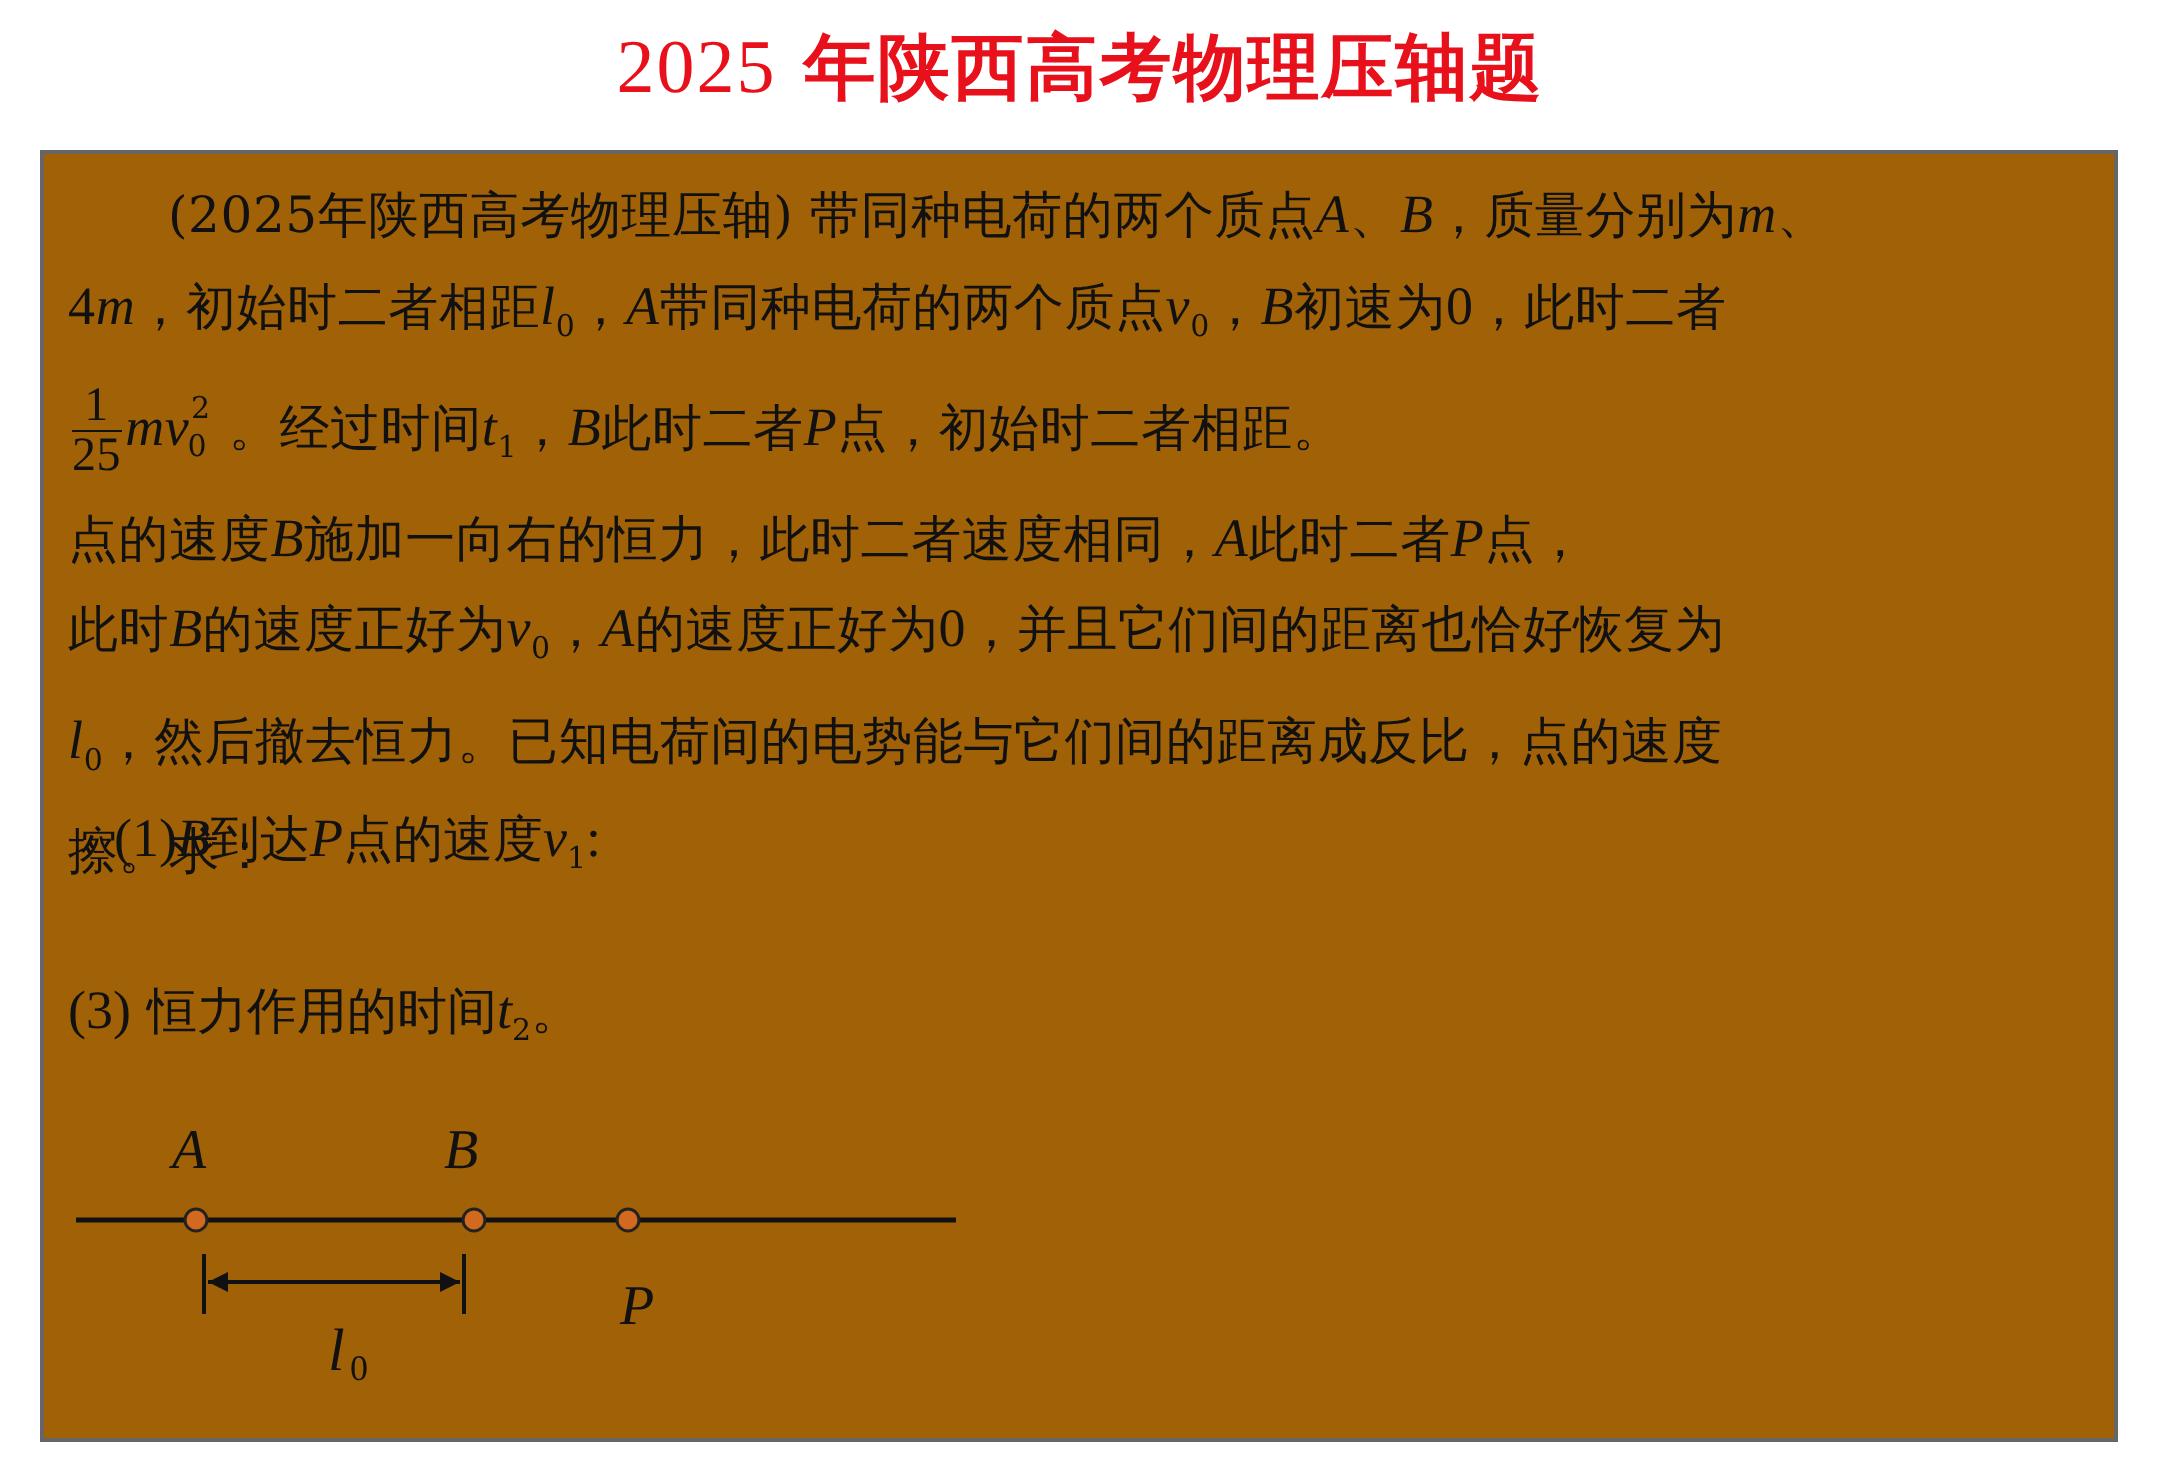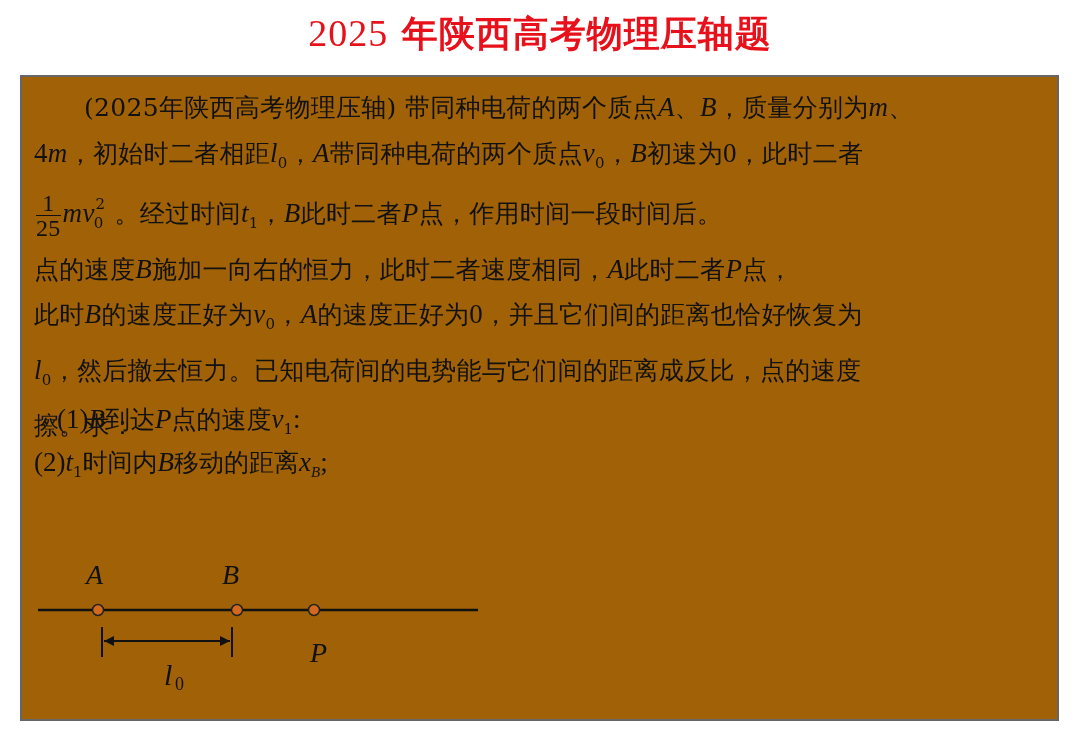--- a/index.html
+++ b/index.html
@@ -31,32 +31,32 @@
 <div class="title">
   <span class="yr">2025</span>
   <span class="cn">年陕西高考物理压轴题</span>
 </div>
 
 <div class="box">
   <div class="para">
     <span class="indent"></span><span>(2025年陕西高考物理压轴)</span>
     <span>带同种电荷的两个质点</span><i>A</i><span>、</span><i>B</i><span>，质量分别为</span><i>m</i><span>、</span><br>
     <span class="r">4</span><i>m</i><span>，初始时二者相距</span><i>l</i><sub>0</sub><span>，</span><i>A</i><span>带同种电荷的两个质点</span><i>v</i><sub>0</sub><span>，</span><i>B</i><span>初速为</span><span class="r">0</span><span>，此时二者</span><br>
-    <span class="frac"><span class="num">1</span><span class="den">25</span></span><i>mv</i><sub style="position:relative;left:-1px;">0</sub><sup style="position:relative;left:-9px;top:-4px;">2</sup><span>。经过时间</span><i>t</i><sub>1</sub><span>，</span><i>B</i><span>此时二者</span><i>P</i><span>点，作用时间一段时间后。</span><br>
+    <span class="frac"><span class="num">1</span><span class="den">25</span></span><i>mv</i><sub style="position:relative;left:-1px;">0</sub><sup style="position:relative;left:-9px;top:-4px;">2</sup><span>。经过时间</span><i>t</i><sub>1</sub><span>，</span><i>B</i><span>此时二者</span><i>P</i><span>点，初始时二者相距。</span><br>
     <span>点的速度</span><i>B</i><span>施加一向右的恒力，此时二者速度相同，</span><i>A</i><span>此时二者</span><i>P</i><span>点，</span><br>
     <span>此时</span><i>B</i><span>的速度正好为</span><i>v</i><sub>0</sub><span>，</span><i>A</i><span>的速度正好为</span><span class="r">0</span><span>，并且它们间的距离也恰好恢复为</span><br>
     <i>l</i><sub>0</sub><span>，然后撤去恒力。已知电荷间的电势能与它们间的距离成反比，点的速度</span><br>
     <span>擦。求：</span>
   </div>
 
   <div class="q q1">
     <span class="r">(1)</span><i>B</i><span>到达</span><i>P</i><span>点的速度</span><i>v</i><sub>1</sub><span class="r">:</span>
   </div>
-  <div class="q q2">
-    <span class="r">(2)</span><i>t</i><sub>1</sub><span>时间内</span><i>B</i><span>移动的距离</span><i>x</i><sub><i style="font-size:15px;">B</i></sub><span class="r">;</span>
+  <div class="q q3">
+    <span class="r">(3)</span> <span>恒力作用的时间</span><i>t</i><sub>2</sub><span>。</span>
   </div>
 
   <svg class="diagram" width="500" height="180">
     <text x="64" y="47" font-family="Liberation Serif, serif" font-style="italic" font-size="28" fill="#111">A</text>
     <text x="200" y="47" font-family="Liberation Serif, serif" font-style="italic" font-size="28" fill="#111">B</text>
     <line x1="16" y1="73" x2="456" y2="73" stroke="#111" stroke-width="2.5"></line>
     <circle cx="76" cy="73" r="5.5" fill="#d2691e" stroke="#222" stroke-width="1.5"></circle>
     <circle cx="215" cy="73" r="5.5" fill="#d2691e" stroke="#222" stroke-width="1.5"></circle>
     <circle cx="292" cy="73" r="5.5" fill="#d2691e" stroke="#222" stroke-width="1.5"></circle>
     <line x1="80" y1="90" x2="80" y2="120" stroke="#111" stroke-width="2"></line>

